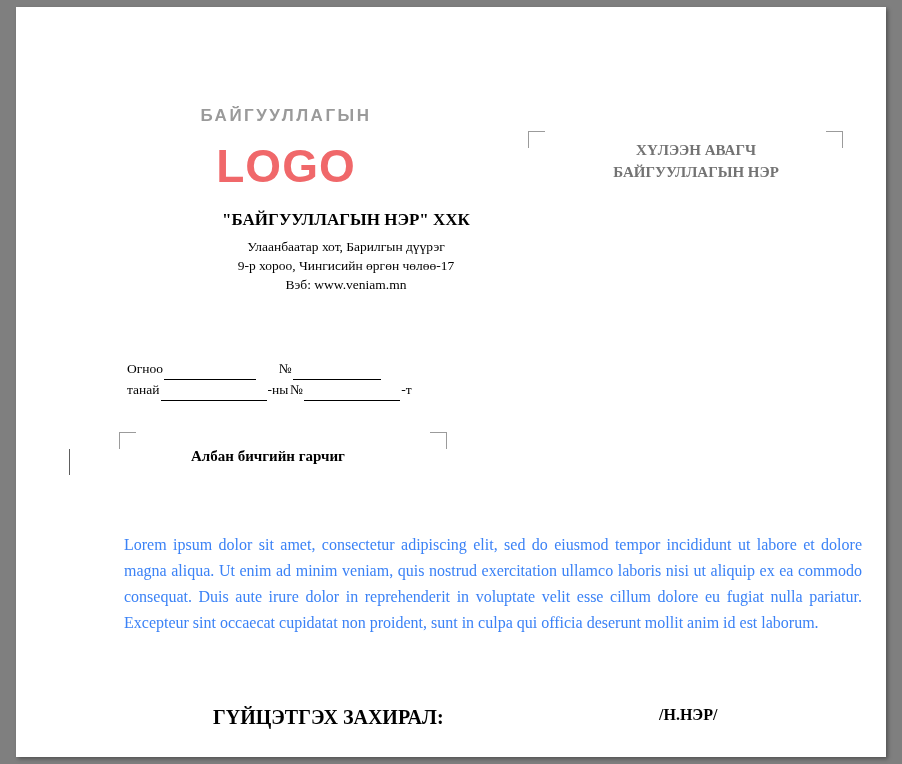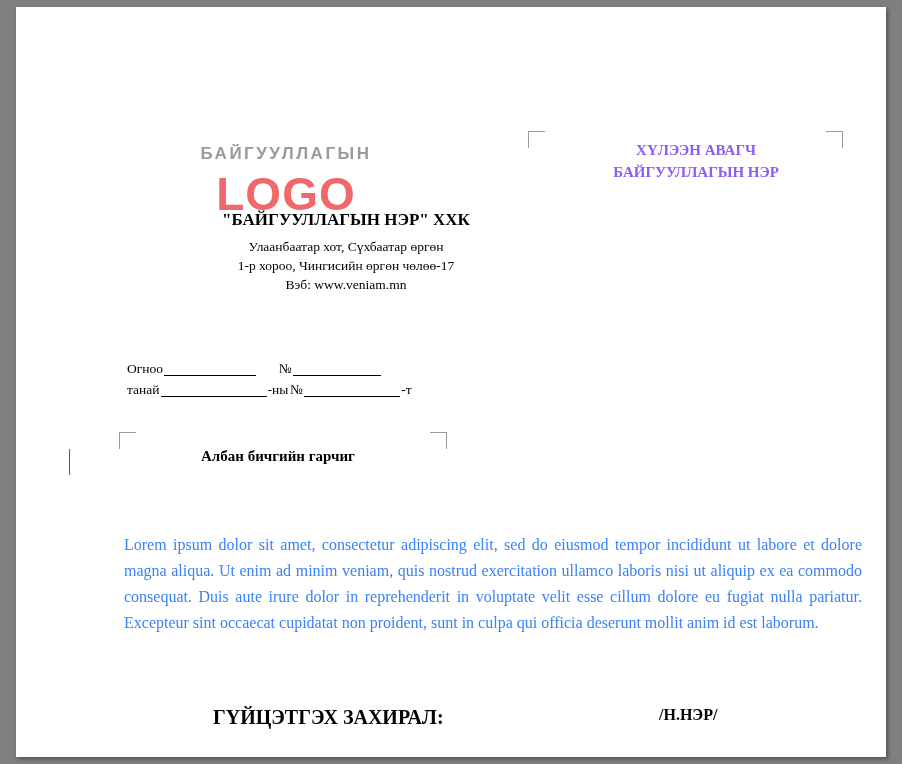--- a/index.html
+++ b/index.html
@@ -31,30 +31,29 @@
     width: 200px;
     text-align: center;
   }
   .logo-word {
     font-family: "Liberation Sans", sans-serif;
     font-weight: bold;
     font-size: 17px;
     letter-spacing: 2.5px;
     color: #9a9a9a;
     line-height: 1.1;
-    margin-top: 38px;
   }
   .logo-main {
     font-family: "Liberation Sans", sans-serif;
     font-weight: bold;
     font-size: 46px;
     letter-spacing: 1px;
     color: #f0686a;
     line-height: 1.05;
-    margin-top: 6px;
+    margin-top: 16px;
     text-align: center;
   }
 
   
   .bracket {
     position: absolute;
     width: 16px;
     height: 16px;
   }
   .bracket.tl { border-left: 1px solid #9b9b9b; border-top: 1px solid #9b9b9b; }
@@ -70,21 +69,21 @@
   .recipient {
     position: absolute;
     left: 540px;
     top: 133px;
     width: 280px;
     text-align: center;
     font-family: "Liberation Serif", serif;
     font-weight: bold;
     font-size: 15px;
     line-height: 1.45;
-    color: #8b5cf6;
+    color: #737373;
   }
 
   
   .org-block {
     position: absolute;
     left: 120px;
     top: 203px;
     width: 420px;
     text-align: center;
     color: #000;
@@ -106,41 +105,40 @@
     position: absolute;
     left: 110px;
     top: 352px;
     width: 340px;
     font-family: "Liberation Serif", serif;
     font-size: 13.5px;
     color: #000;
   }
   .ref-row {
     display: flex;
-    align-items: center;
+    align-items: flex-end;
     white-space: nowrap;
     line-height: 1.55;
   }
   .ref-row .lbl { padding: 0 1px; }
   .ul-short { display: inline-block; border-bottom: 1px solid #000; height: 13px; }
   .u1 { width: 92px; }
   .u2 { width: 88px; }
   .u3 { width: 106px; }
   .u4 { width: 96px; }
 
   
   .subject {
     position: absolute;
     left: 175px;
     top: 441px;
     font-family: "Liberation Serif", serif;
     font-weight: bold;
     font-size: 15px;
     color: #000;
-    margin-left: 10px;
   }
 
   
   .body-text {
     position: absolute;
     left: 108px;
     top: 525px;
     width: 738px;
     font-family: "Liberation Serif", serif;
     font-size: 16px;
@@ -182,22 +180,22 @@
   <div class="bracket tl" style="left:512px; top:124px;"></div>
   <div class="bracket tr" style="left:810px; top:124px;"></div>
 
   <div class="recipient">
     <div>ХҮЛЭЭН АВАГЧ</div>
     <div>БАЙГУУЛЛАГЫН НЭР</div>
   </div>
 
   <div class="org-block">
     <div class="org-name">"БАЙГУУЛЛАГЫН НЭР" ХХК</div>
-    <div class="org-line">Улаанбаатар хот, Сүхбаатар өргөн</div>
-    <div class="org-line">1-р хороо, Чингисийн өргөн чөлөө-17</div>
+    <div class="org-line">Улаанбаатар хот, Барилгын дүүрэг</div>
+    <div class="org-line">9-р хороо, Чингисийн өргөн чөлөө-17</div>
     <div class="org-line">Вэб: www.veniam.mn</div>
   </div>
 
   <div class="ref-block">
     <div class="ref-row">
       <span class="lbl">Огноо</span>
       <span class="ul-short u1"></span>
       <span style="display:inline-block;width:22px;"></span>
       <span class="lbl">№</span>
       <span class="ul-short u2"></span>

